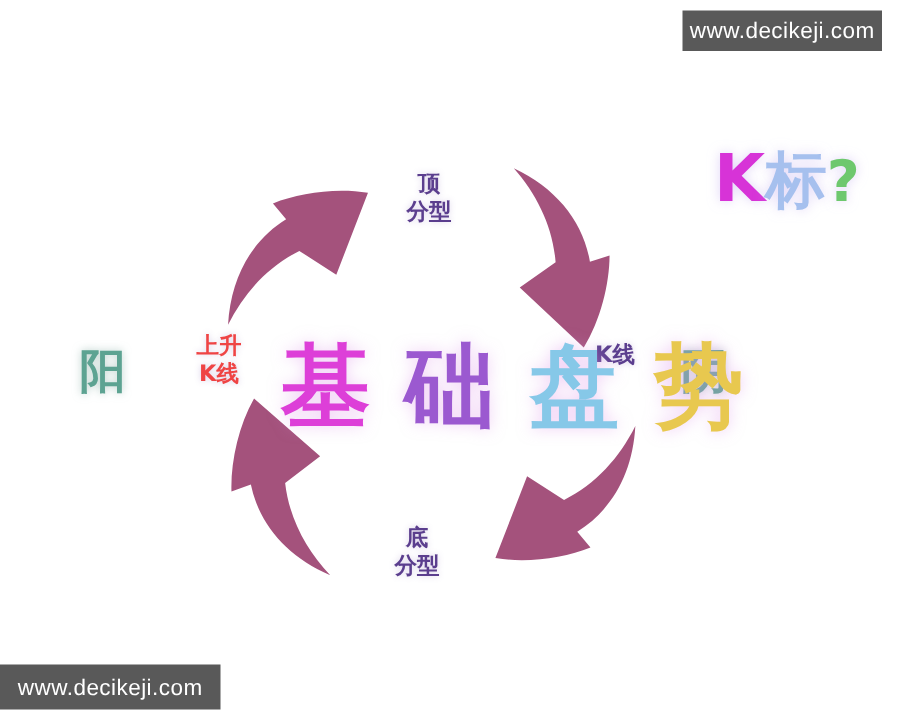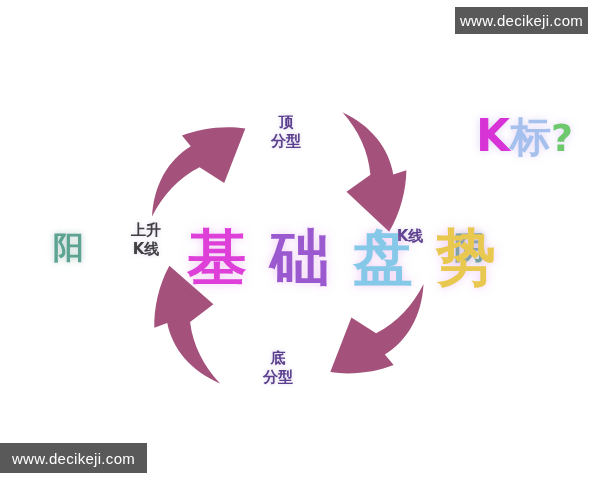--- a/index.html
+++ b/index.html
@@ -58,21 +58,21 @@
     font-weight:bold;
     letter-spacing:1px;
     white-space:nowrap;
     font-family:"DejaVu Sans","Liberation Sans",sans-serif;
   }
   .center-title span { text-shadow:0 0 10px rgba(225,160,235,.50); }
 
   
   .caption {
     position:absolute;
-    left:476px; top:110px;
+    left:476px; top:93px;
     font-weight:bold;
     white-space:nowrap;
     font-family:"DejaVu Sans","Liberation Sans",sans-serif;
   }
   .caption span { text-shadow:0 0 8px rgba(200,180,240,.55); }
   .caption .cap-0 { font-size:44px; }
   .caption .cap-1 { font-size:41px; }
   .caption .cap-2 { font-size:38px; }
 
   svg.arrow-layer { position:absolute; left:0; top:0; }
@@ -108,21 +108,21 @@
   <div>顶</div>
   <div>分型</div>
 </div>
 <div class="node node-right" style="color: rgb(91, 62, 142);">
   <div>K线</div>
 </div>
 <div class="node node-bottom" style="color: rgb(91, 62, 142);">
   <div>底</div>
   <div>分型</div>
 </div>
-<div class="node node-left" style="color: #404040;">
+<div class="node node-left" style="color: #ef4444;">
   <div>上升</div>
   <div>K线</div>
 </div>
 
 <div class="side side-left" style="color: rgb(93, 163, 146);">阳</div>
 <div class="side side-right" style="color: rgb(93, 163, 146);">阴</div>
 
 <div class="center-title">
   <span style="color: rgb(221, 63, 216);">基</span>
   <span style="color: rgb(155, 89, 208);">础</span>

